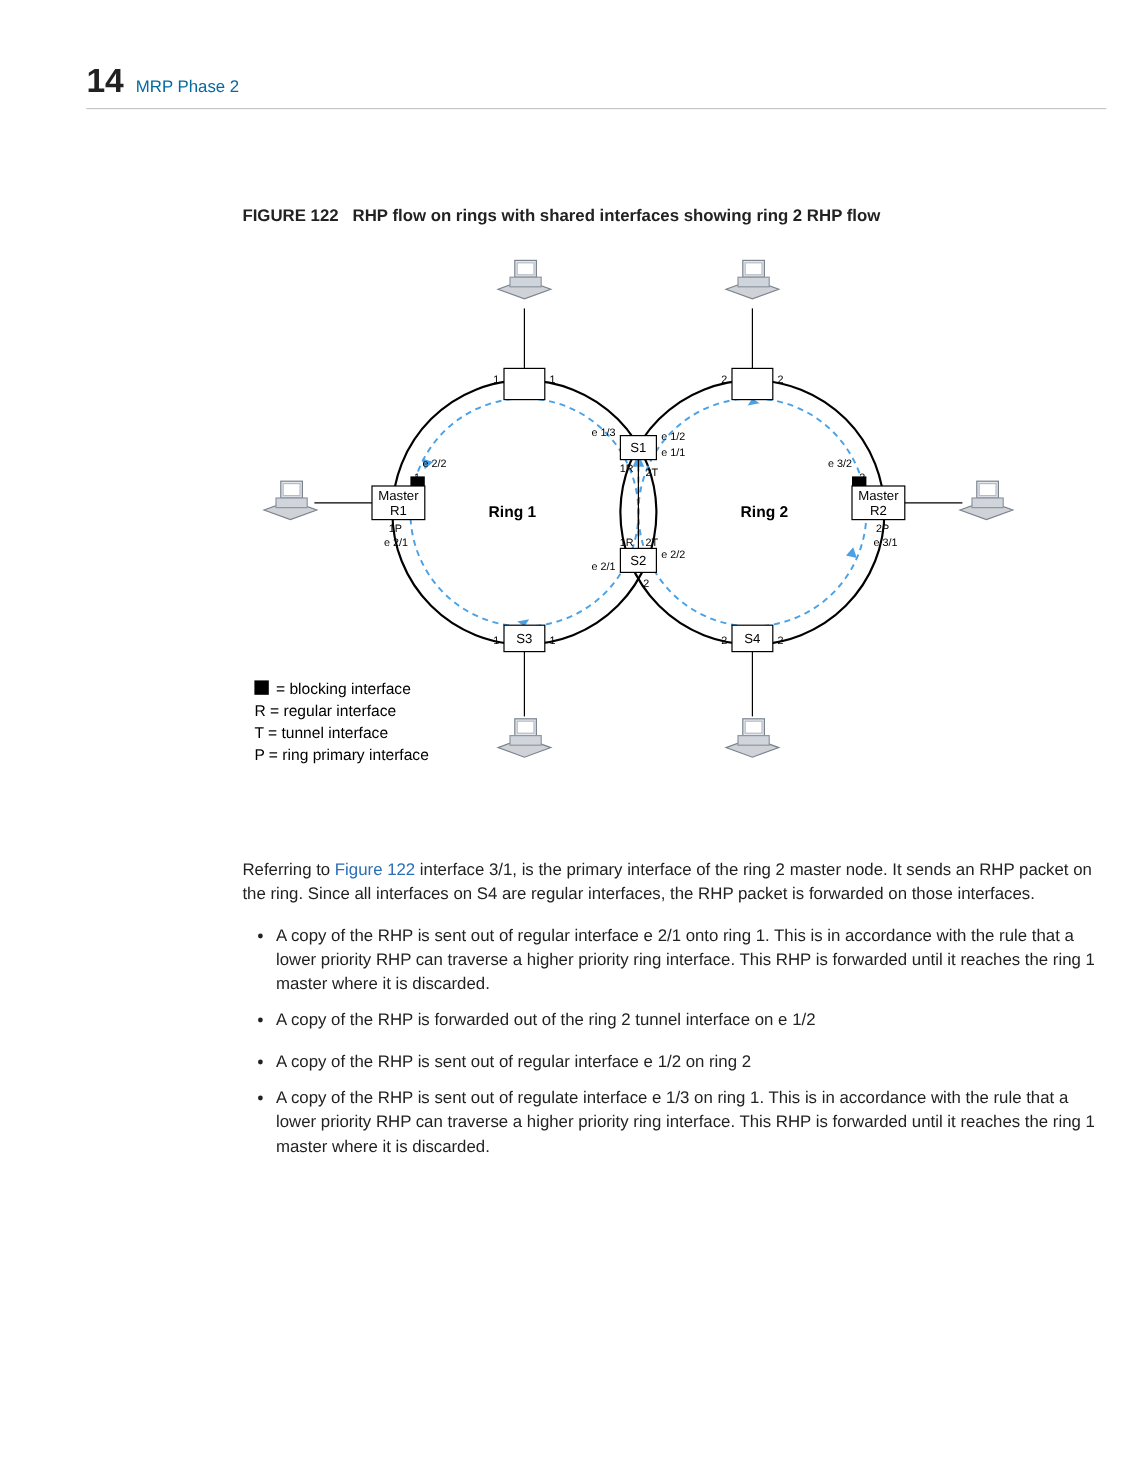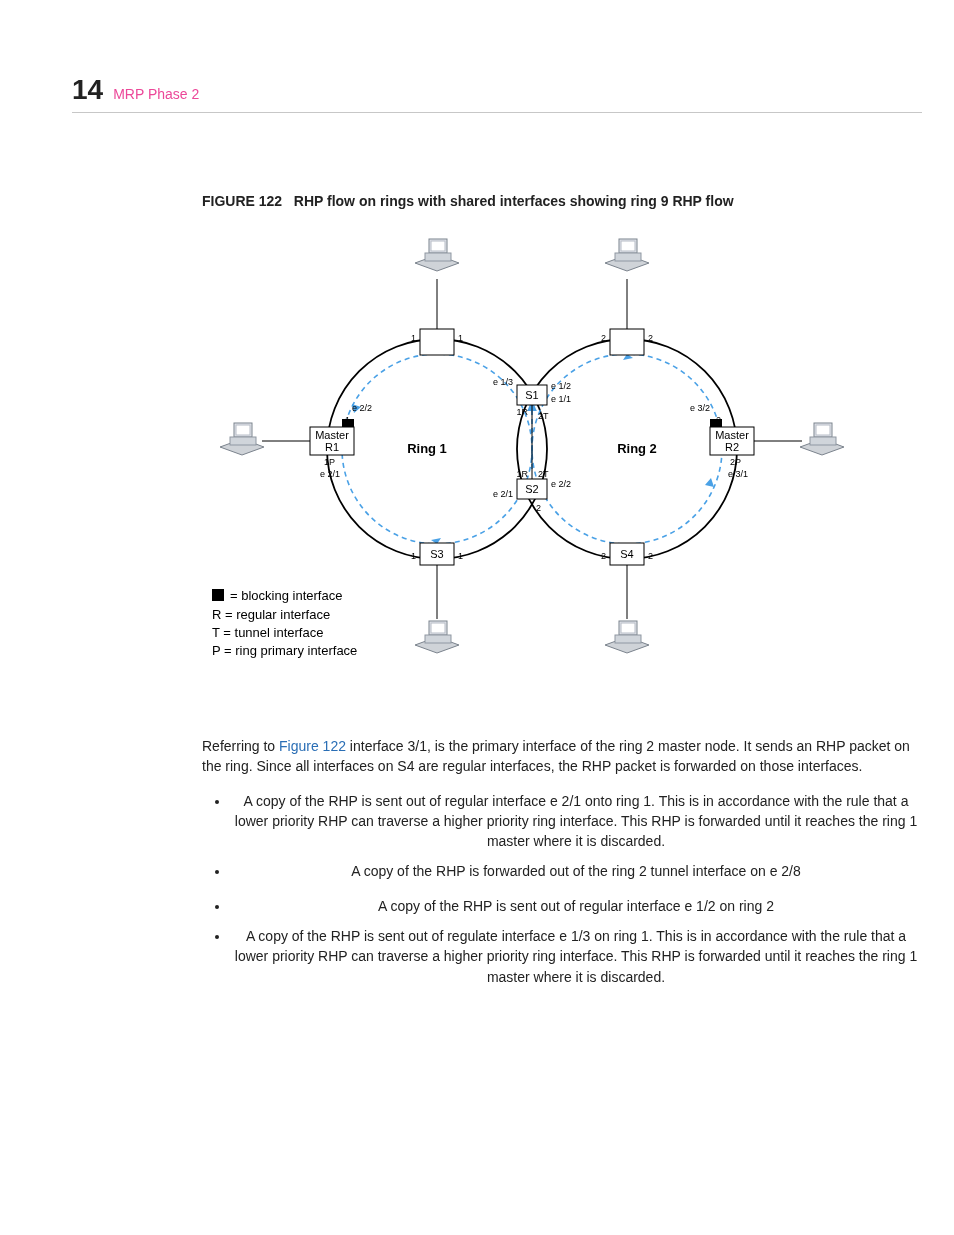--- a/index.html
+++ b/index.html
@@ -7,38 +7,37 @@
     padding: 0;
     font-family: Arial, Helvetica, sans-serif;
     font-size: 14px;
     color: #222;
     background: #fff;
     width: 954px;
   }
   .page {
     padding: 52px 32px 60px 72px;
     box-sizing: border-box;
-    margin-top: 22px;
   }
   .header {
     display: flex;
     align-items: baseline;
     gap: 10px;
     border-bottom: 1px solid #c7c7c7;
     padding-bottom: 6px;
     margin-bottom: 80px;
   }
   .chapnum {
     font-size: 28px;
     font-weight: bold;
     font-family: "Arial Black", Arial, sans-serif;
   }
   .chaptitle {
     font-size: 14px;
-    color: #ec4899;
+    color: #0369a1;
   }
   .figcap {
     margin-left: 130px;
     font-size: 14px;
     margin-bottom: 10px;
   }
   .figlabel { font-weight: bold; }
   .figtitle { font-weight: bold; }
   .figure {
     margin-left: 130px;
@@ -46,21 +45,20 @@
   }
   .bodytext {
     margin-left: 130px;
     margin-bottom: 14px;
     line-height: 1.45;
   }
   .bodytext a { color: #2a6eb5; text-decoration: none; }
   ul.bl {
     margin: 0 0 14px 130px;
     padding: 0 0 0 28px;
-    text-align: center;
   }
   ul.bl li {
     margin-bottom: 10px;
     line-height: 1.45;
   }
   
   .dgm { font-family: Arial, sans-serif; }
   .dgm .lbl { font-size: 11px; fill: #000; }
   .dgm .small { font-size: 9px; fill: #000; }
   .dgm .ringname { font-size: 13px; font-weight: bold; fill: #000; }
@@ -73,21 +71,21 @@
 
 <div class="page">
 
   <div class="header">
     <span class="chapnum">14</span>
     <span class="chaptitle">MRP Phase 2</span>
   </div>
 
   <div class="figcap">
     <span class="figlabel">FIGURE 122</span>&nbsp;&nbsp;
-    <span class="figtitle">RHP flow on rings with shared interfaces showing ring 9 RHP flow</span>
+    <span class="figtitle">RHP flow on rings with shared interfaces showing ring 2 RHP flow</span>
   </div>
 
   <div class="figure">
     <svg class="dgm" width="660" height="480" viewBox="0 0 660 480">
       <defs>
         <marker id="ab" markerWidth="8" markerHeight="8" refX="5" refY="4" orient="auto">
           <path d="M0,1 L7,4 L0,7 Z" fill="#4aa1e6"></path>
         </marker>
         <g id="computer">
           <polygon points="0,18 22,10 44,18 22,26" fill="#cfd3d8" stroke="#7b838d"></polygon>
@@ -194,21 +192,21 @@
     </svg>
   </div>
 
   <p class="bodytext">
     <span>Referring to </span><a href="#">Figure 122</a><span> interface 3/1, is the primary interface of the ring 2 master node. It sends an RHP packet on the ring. Since all interfaces on S4 are regular interfaces, the RHP packet is forwarded on those interfaces.</span>
   </p>
 
 
   <ul class="bl">
     <li>A copy of the RHP is sent out of regular interface e 2/1 onto ring 1. This is in accordance with the rule that a lower priority RHP can traverse a higher priority ring interface. This RHP is forwarded until it reaches the ring 1 master where it is discarded.</li>
-    <li>A copy of the RHP is forwarded out of the ring 2 tunnel interface on e 2/8</li>
+    <li>A copy of the RHP is forwarded out of the ring 2 tunnel interface on e 1/2</li>
   </ul>
 
 
   <ul class="bl">
     <li>A copy of the RHP is sent out of regular interface e 1/2 on ring 2</li>
     <li>A copy of the RHP is sent out of regulate interface e 1/3 on ring 1. This is in accordance with the rule that a lower priority RHP can traverse a higher priority ring interface. This RHP is forwarded until it reaches the ring 1 master where it is discarded.</li>
   </ul>
 
 </div>
 

